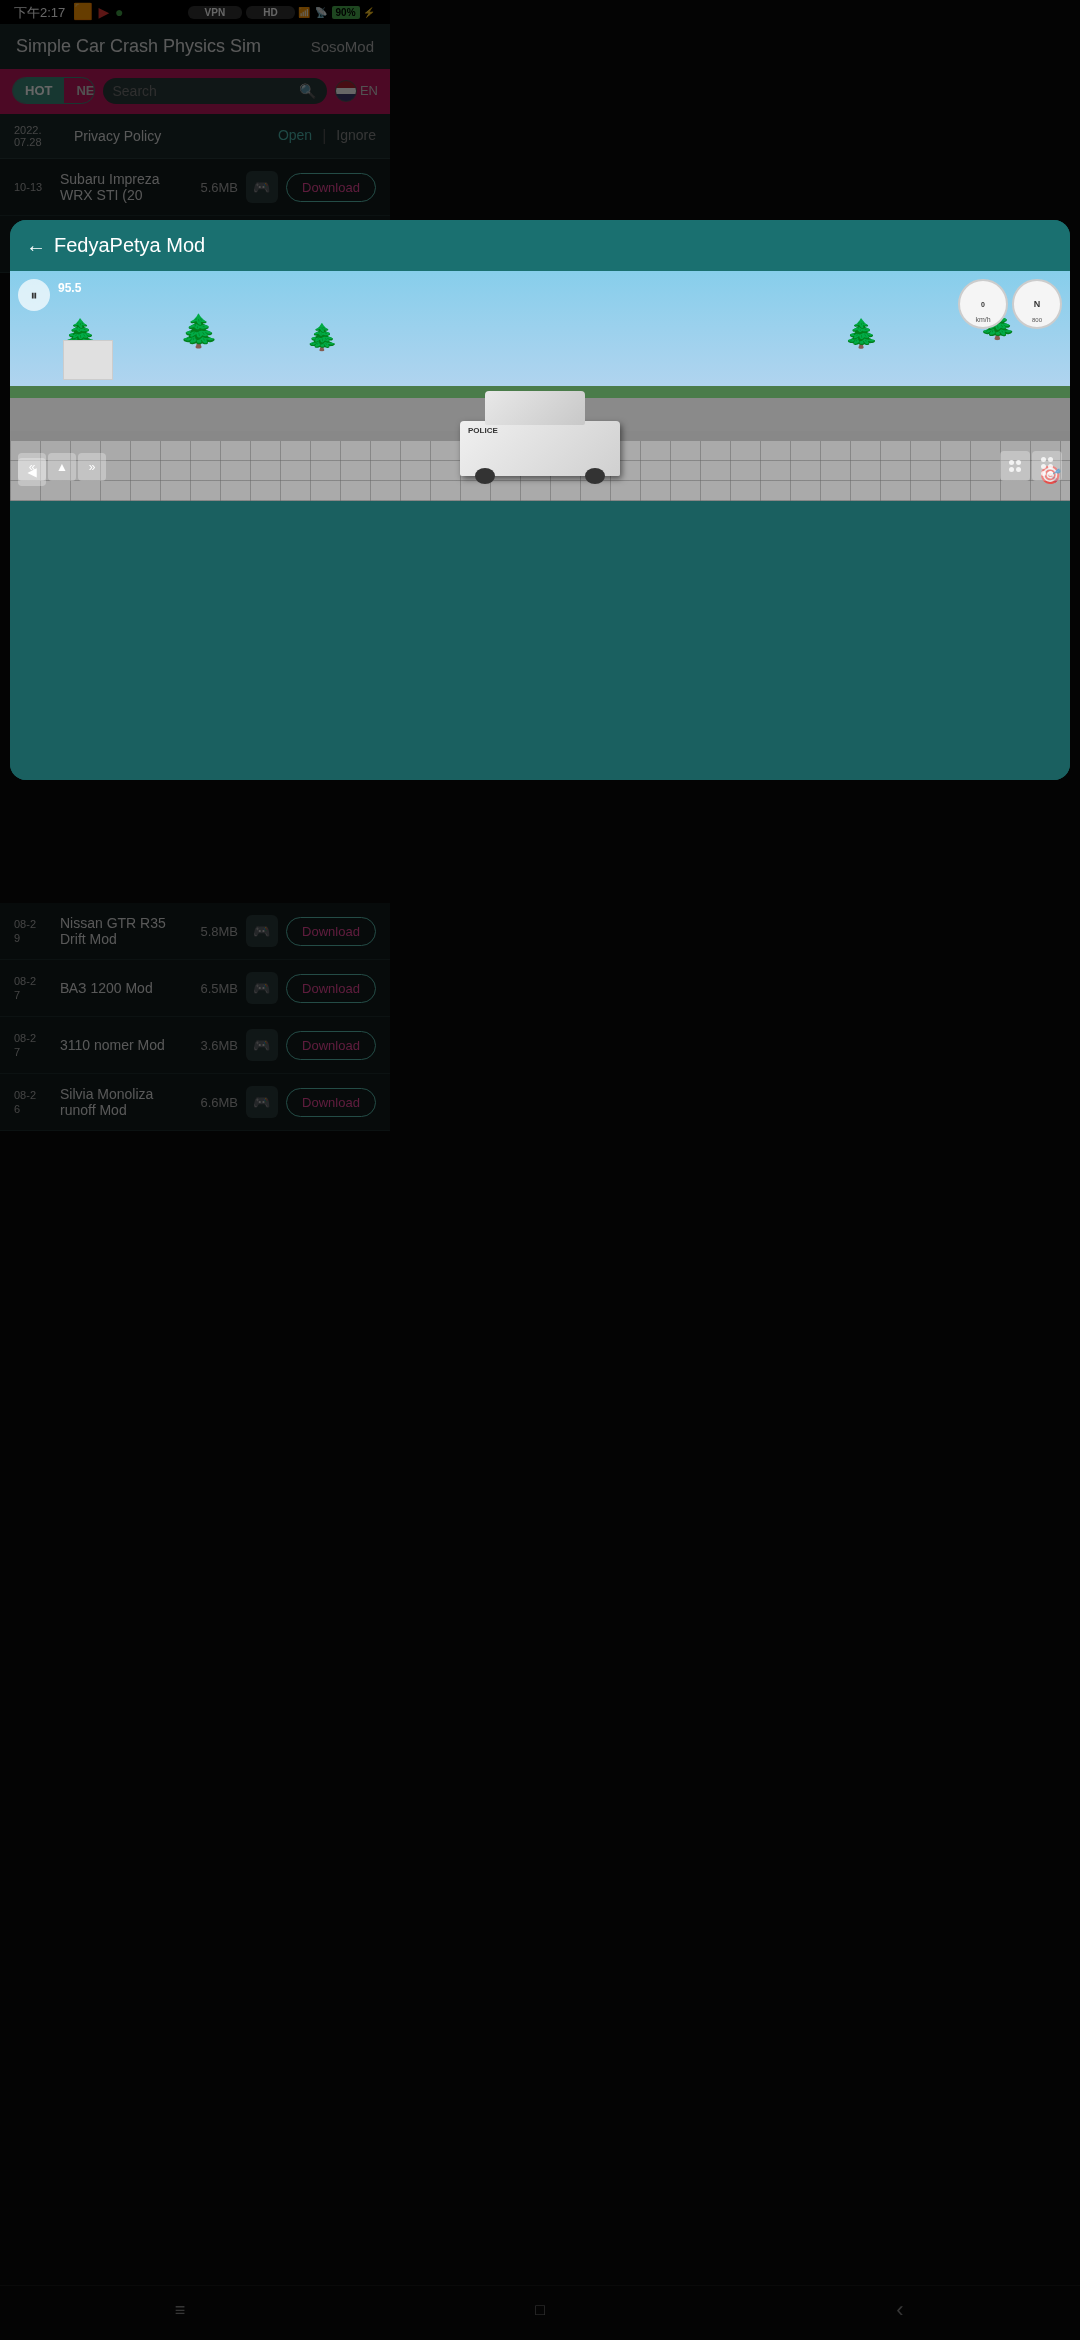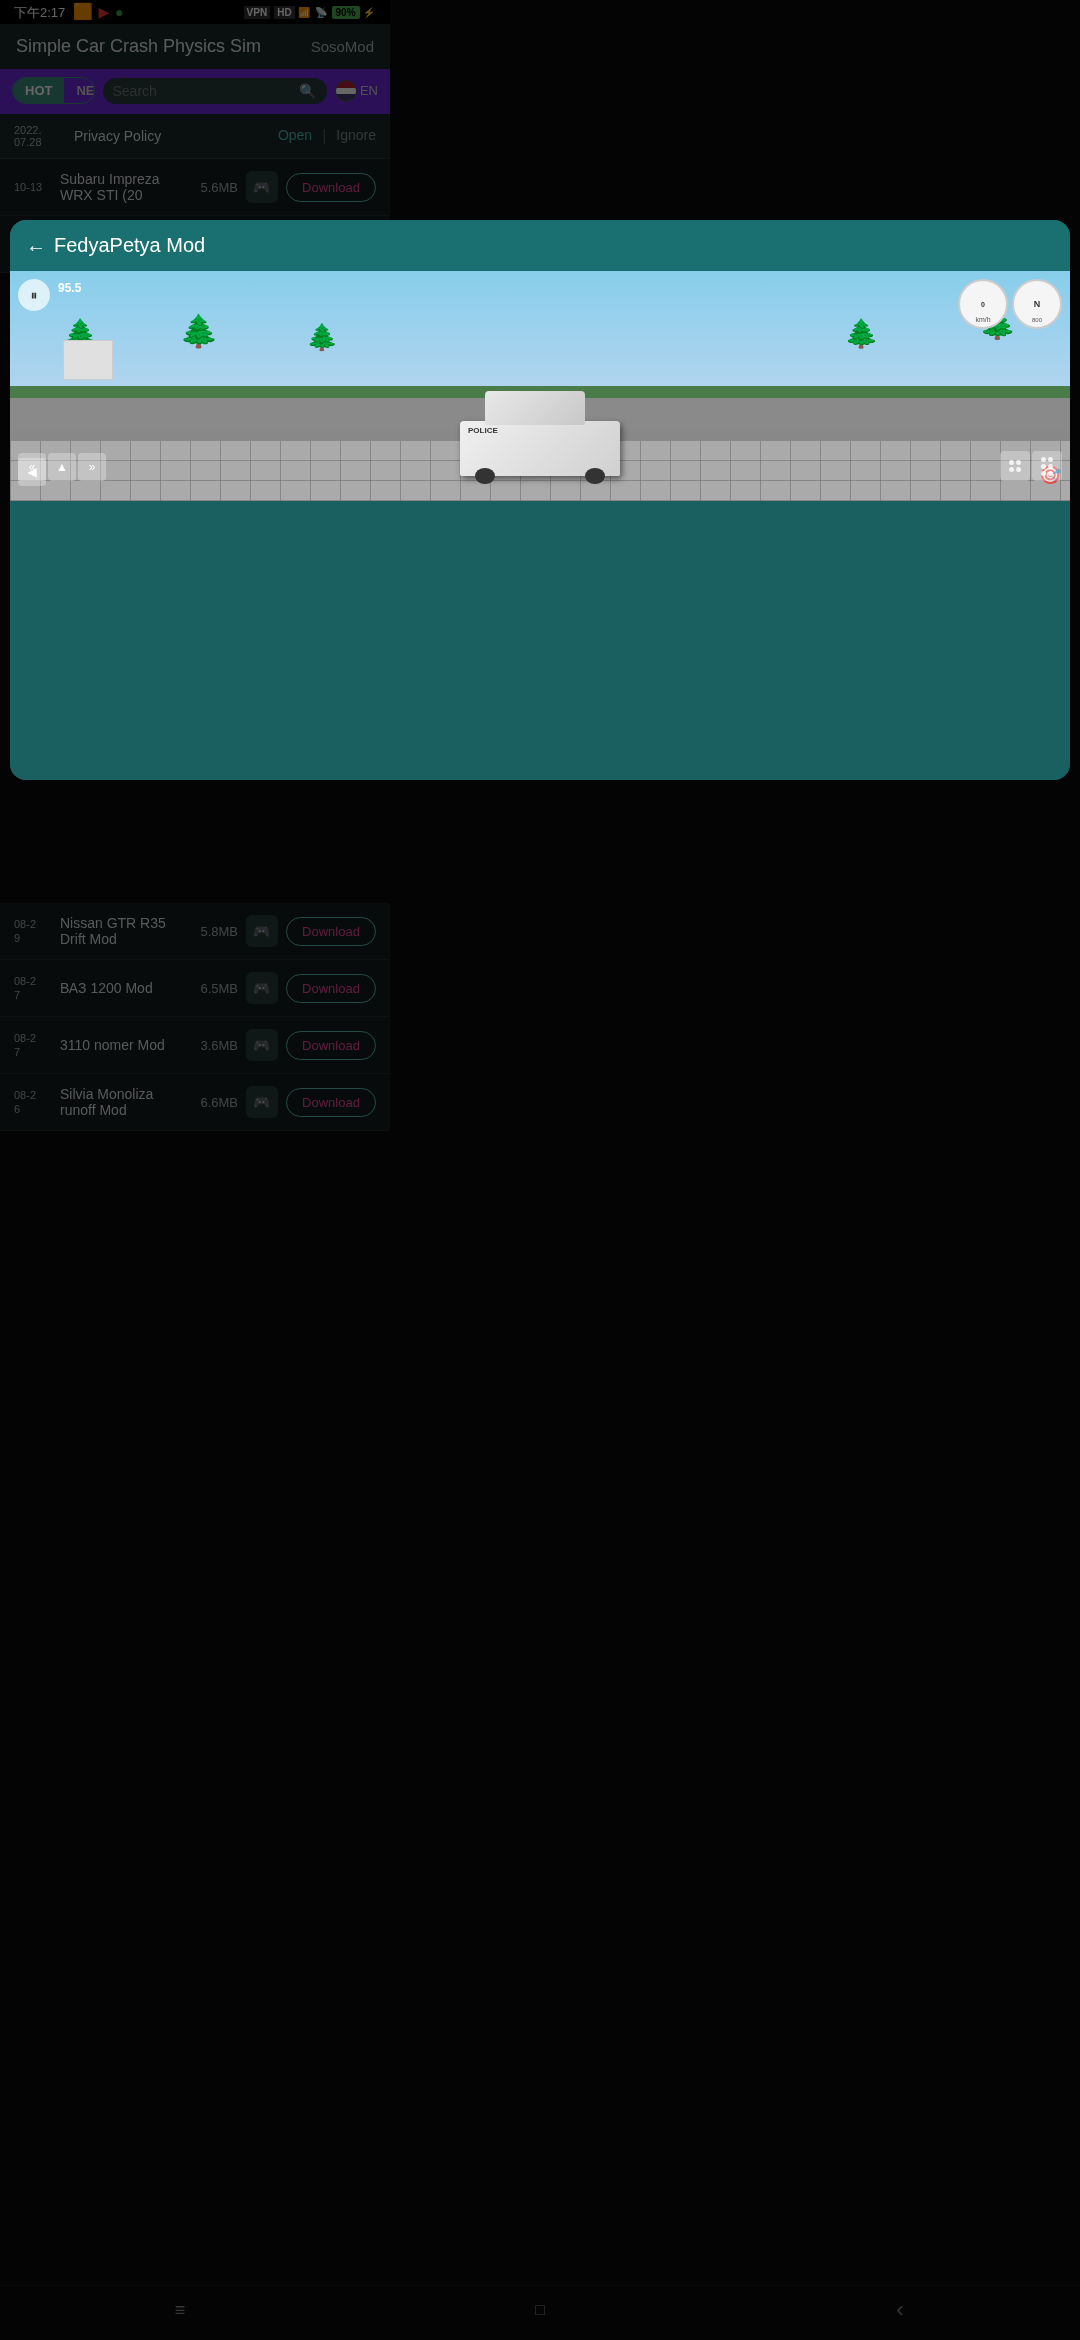--- a/index.html
+++ b/index.html
@@ -24,22 +24,22 @@
       font-size: 12px;
       height: 24px;
     }
     .status-left { font-size: 13px; font-weight: 500; }
     .status-icons { display: flex; align-items: center; gap: 4px; }
     .status-icons span { font-size: 10px; }
     .vpn-badge {
       background: #333;
       color: #fff;
       font-size: 9px;
-      padding: 1px 3px;
-      border-radius: 0;
+      padding: 1px 17px;
+      border-radius: 6px;
       font-weight: bold;
     }
     .battery-badge {
       background: #4caf50;
       color: #000;
       font-size: 9px;
       padding: 1px 4px;
       border-radius: 2px;
       font-weight: bold;
     }
@@ -57,21 +57,21 @@
       font-size: 18px;
       font-weight: 500;
     }
     .app-brand {
       color: #b0b0b0;
       font-size: 15px;
     }
 
     
     .search-bar-row {
-      background: #6d28d9;
+      background: #be185d;
       padding: 8px 12px 10px;
       display: flex;
       align-items: center;
       gap: 8px;
     }
     .tabs-group {
       display: flex;
       border-radius: 20px;
       overflow: hidden;
       border: 1px solid #3a8a7a;

